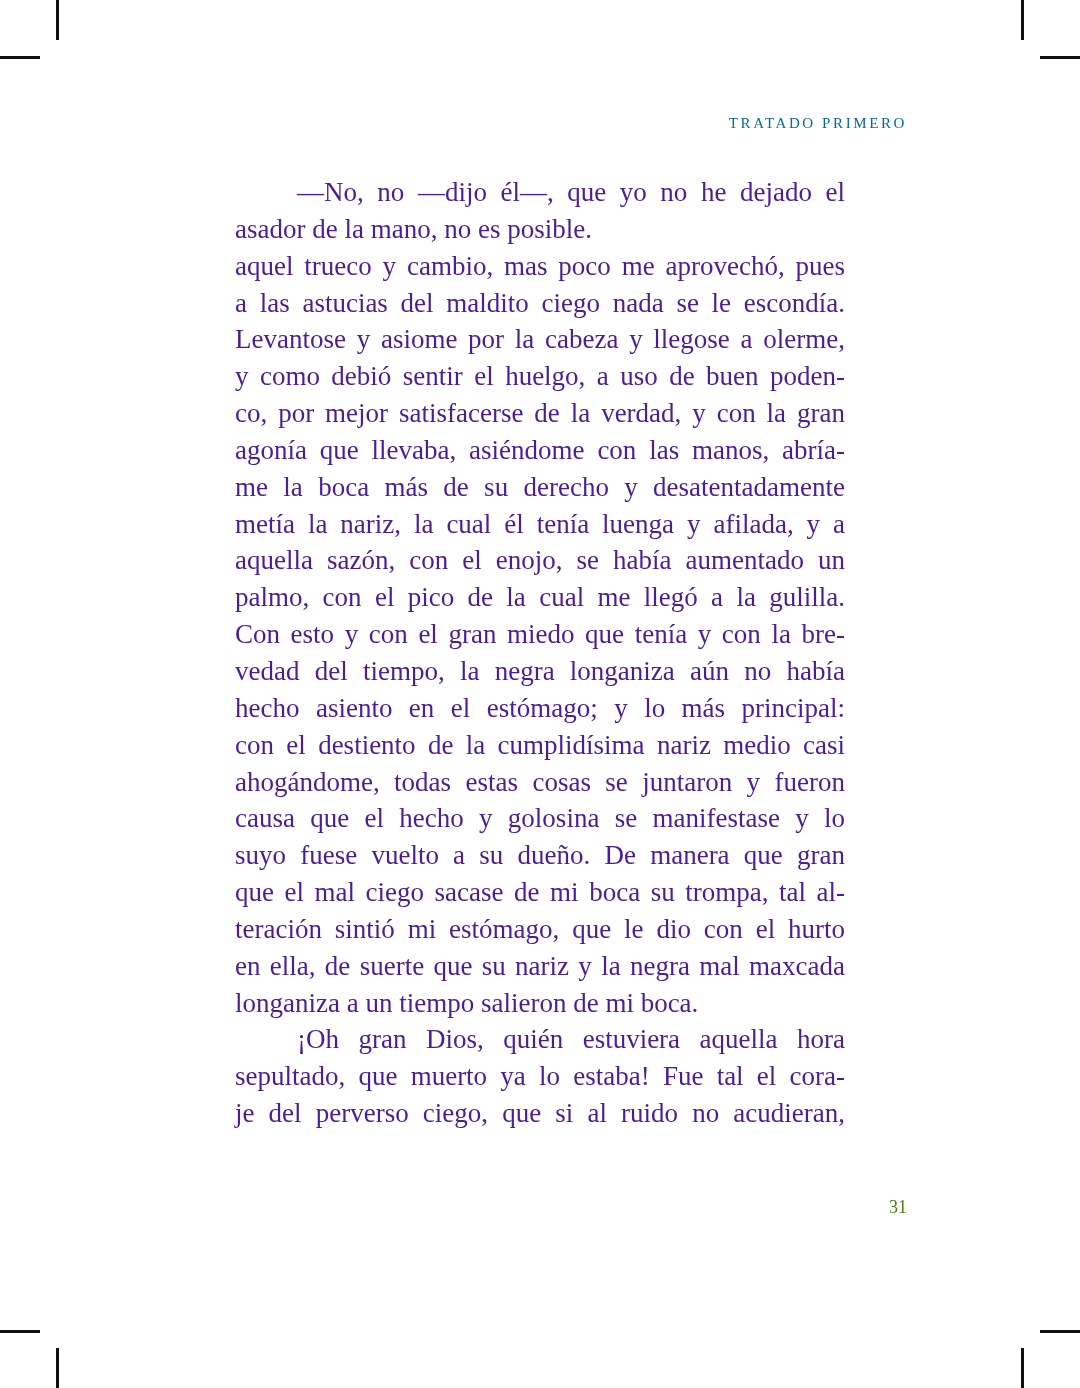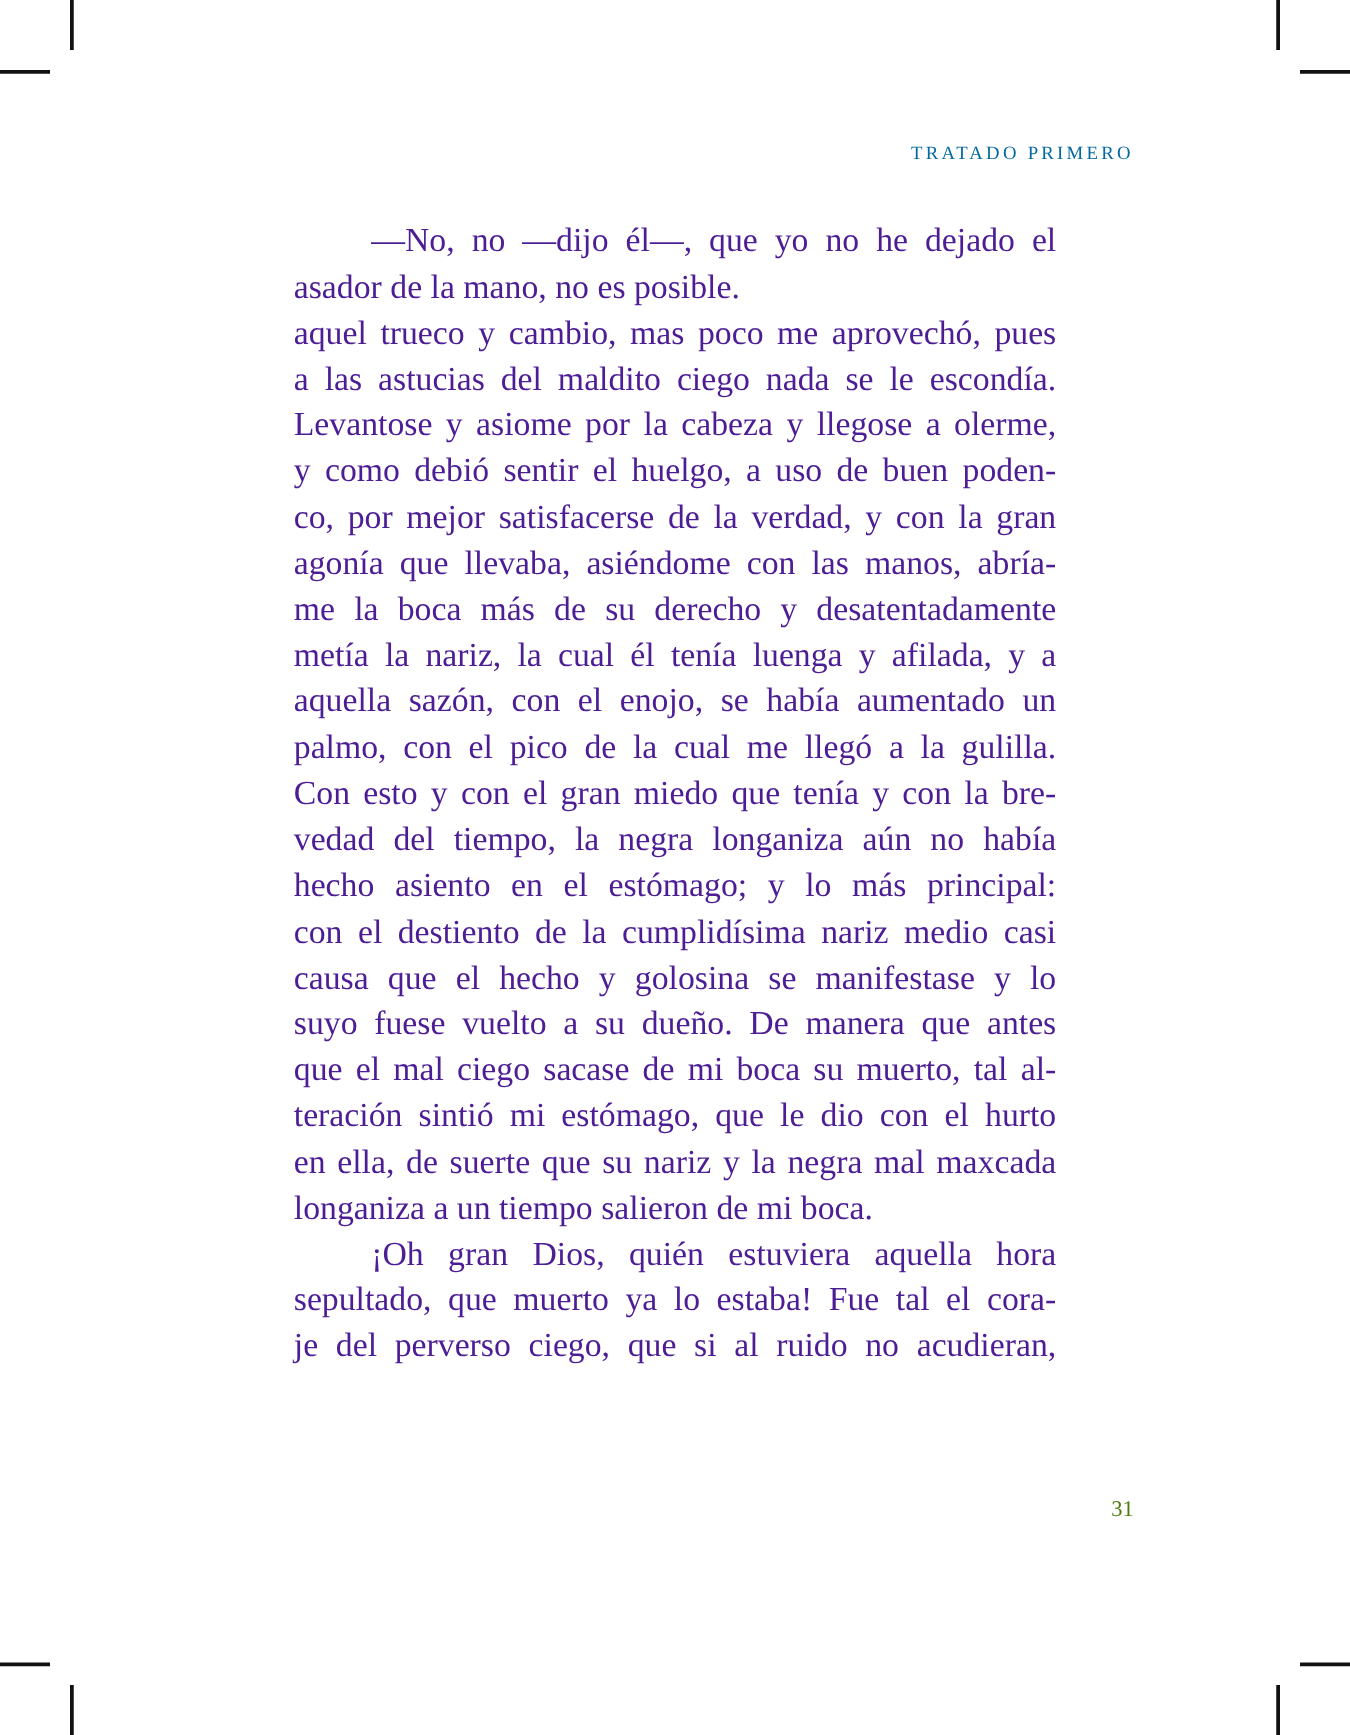--- a/index.html
+++ b/index.html
@@ -52,23 +52,24 @@
     <span class="line">co, por mejor satisfacerse de la verdad, y con la gran</span>
     <span class="line">agonía que llevaba, asiéndome con las manos, abría-</span>
     <span class="line">me la boca más de su derecho y desatentadamente</span>
     <span class="line">metía la nariz, la cual él tenía luenga y afilada, y a</span>
     <span class="line">aquella sazón, con el enojo, se había aumentado un</span>
     <span class="line">palmo, con el pico de la cual me llegó a la gulilla.</span>
     <span class="line">Con esto y con el gran miedo que tenía y con la bre-</span>
     <span class="line">vedad del tiempo, la negra longaniza aún no había</span>
     <span class="line">hecho asiento en el estómago; y lo más principal:</span>
     <span class="line">con el destiento de la cumplidísima nariz medio casi</span>
+    <span class="line">ahogándome, todas estas cosas se juntaron y fueron</span>
     <span class="line">causa que el hecho y golosina se manifestase y lo</span>
-    <span class="line">suyo fuese vuelto a su dueño. De manera que antes</span>
-    <span class="line">que el mal ciego sacase de mi boca su muerto, tal al-</span>
+    <span class="line">suyo fuese vuelto a su dueño. De manera que gran</span>
+    <span class="line">que el mal ciego sacase de mi boca su trompa, tal al-</span>
     <span class="line">teración sintió mi estómago, que le dio con el hurto</span>
     <span class="line">en ella, de suerte que su nariz y la negra mal maxcada</span>
     <span class="line last">longaniza a un tiempo salieron de mi boca.</span>
   </p>
   <p class="para">
     <span class="line indent">¡Oh gran Dios, quién estuviera aquella hora</span>
     <span class="line">sepultado, que muerto ya lo estaba! Fue tal el cora-</span>
     <span class="line">je del perverso ciego, que si al ruido no acudieran,</span>
   </p>
 </div>

